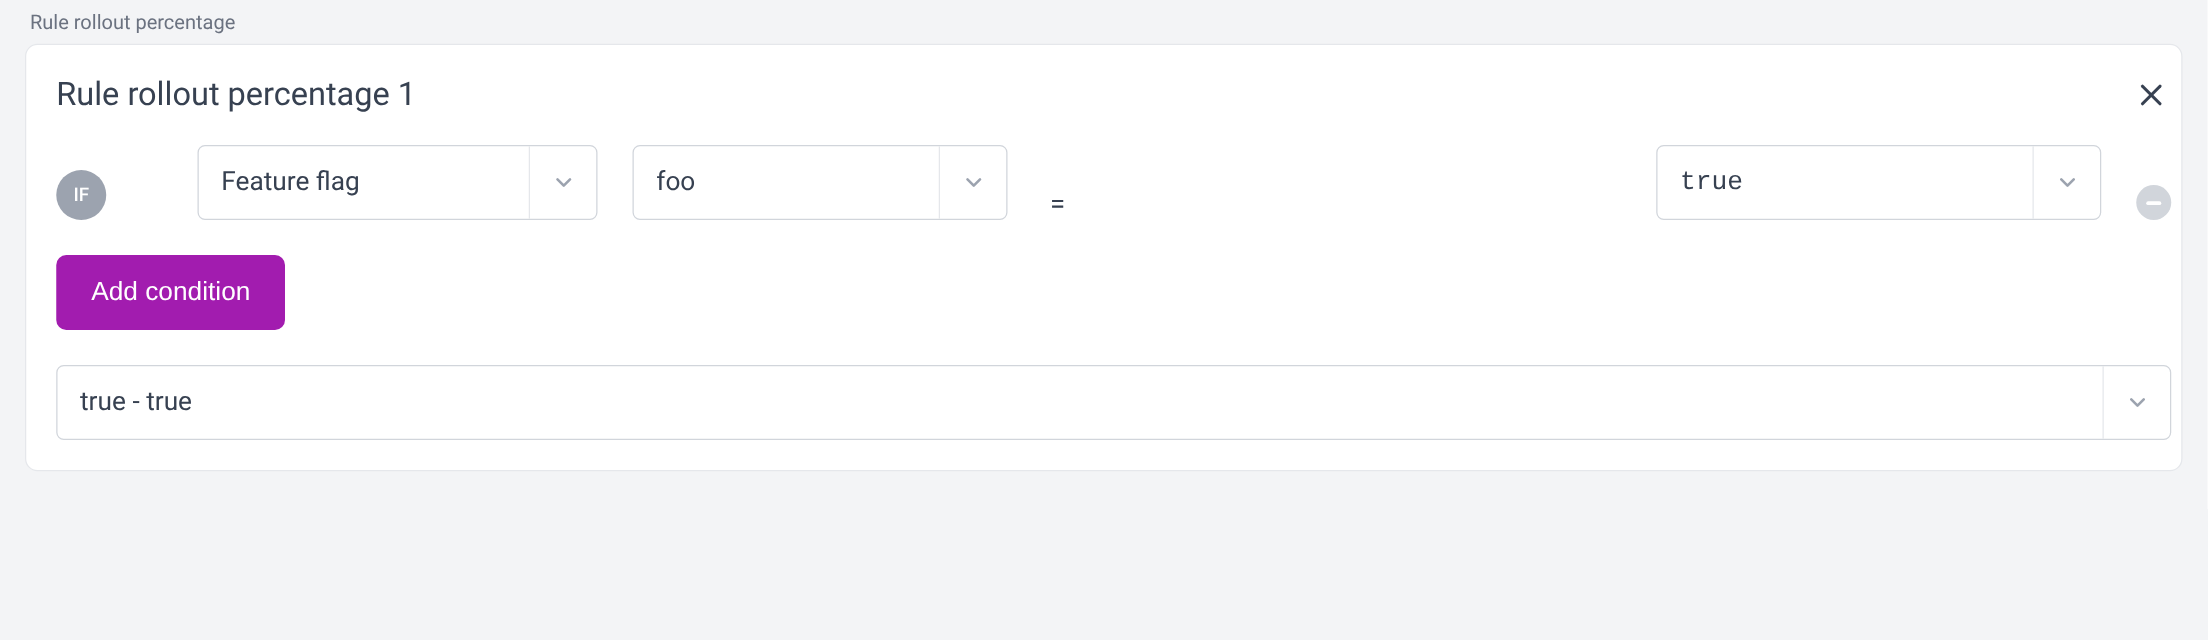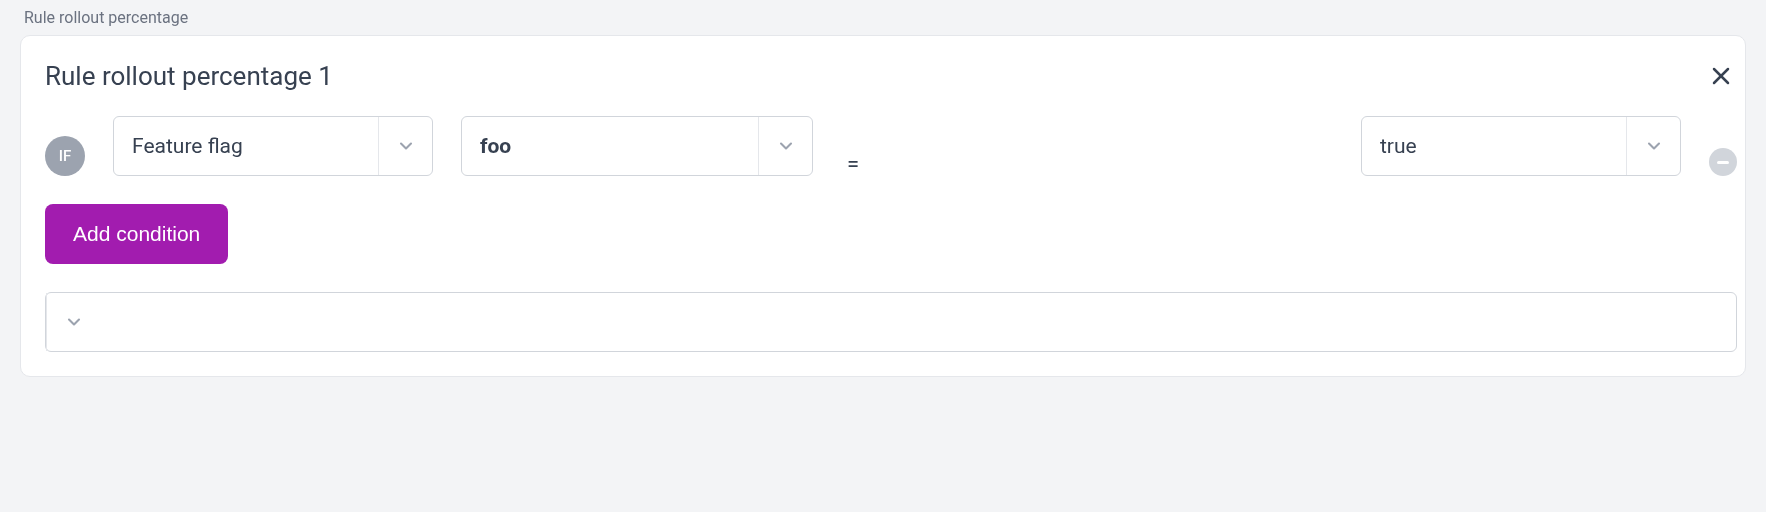--- a/index.html
+++ b/index.html
@@ -73,27 +73,28 @@
       position: relative;
       display: flex;
       align-items: center;
       border: 1px solid #d1d5db;
       border-radius: 6px;
       height: 60px;
       background: #ffffff;
     }
     .select-wrapper.w-attr {
       width: 320px;
+      margin-left: 45px;
     }
     .select-wrapper.w-flag {
-      width: 352px;
-      font-weight: bold;
+      width: 300px;
     }
     .select-wrapper.w-value {
-      width: 320px;
+      width: 356px;
+      font-family: Liberation Mono, monospace;
     }
     .select-wrapper.w-full {
       width: 100%;
     }
     .select-text {
       flex: 1;
       padding: 0 18px;
       font-size: 21px;
       color: #374151;
     }
@@ -206,20 +207,21 @@
     </div>
 
     <button class="remove-btn" aria-label="remove">
     </button>
   </div>
 
   <button class="add-condition-btn">Add condition</button>
 
   <div class="result-row">
     <div class="select-wrapper w-full">
+      <span class="select-text">true - true</span>
       <span class="select-chevron">
         <svg viewBox="0 0 24 24" fill="none" stroke="currentColor" stroke-width="2.5" stroke-linecap="round" stroke-linejoin="round">
           <polyline points="6 9 12 15 18 9"></polyline>
         </svg>
       </span>
     </div>
   </div>
 
 </div>
 

